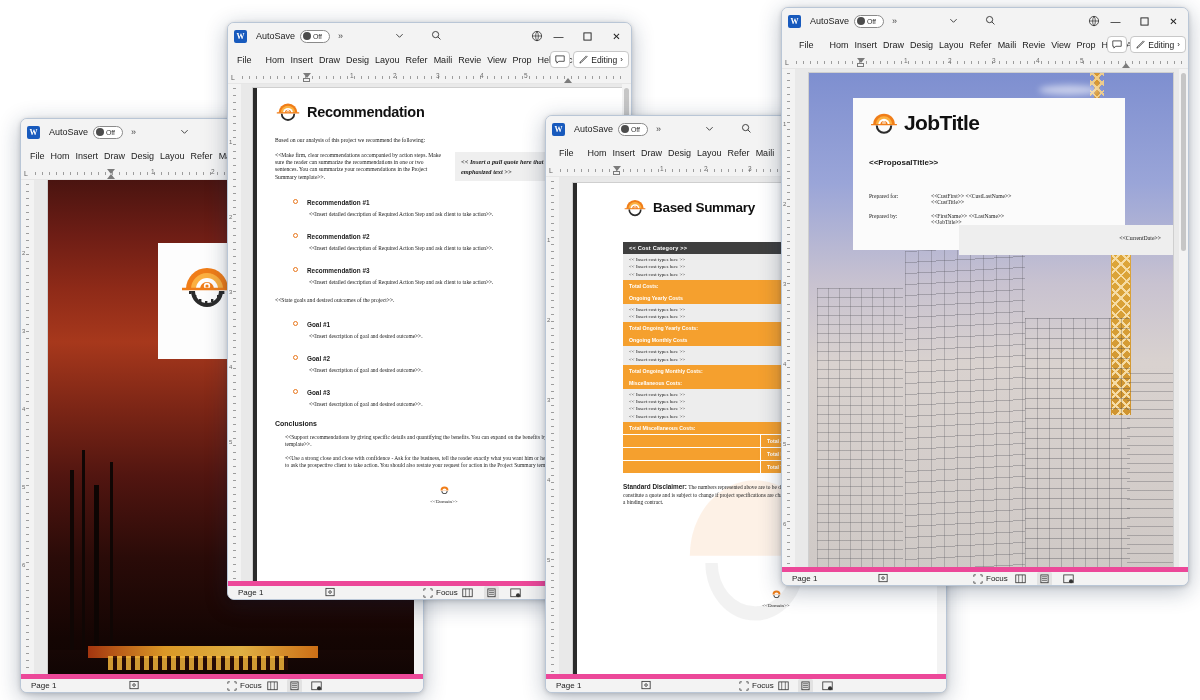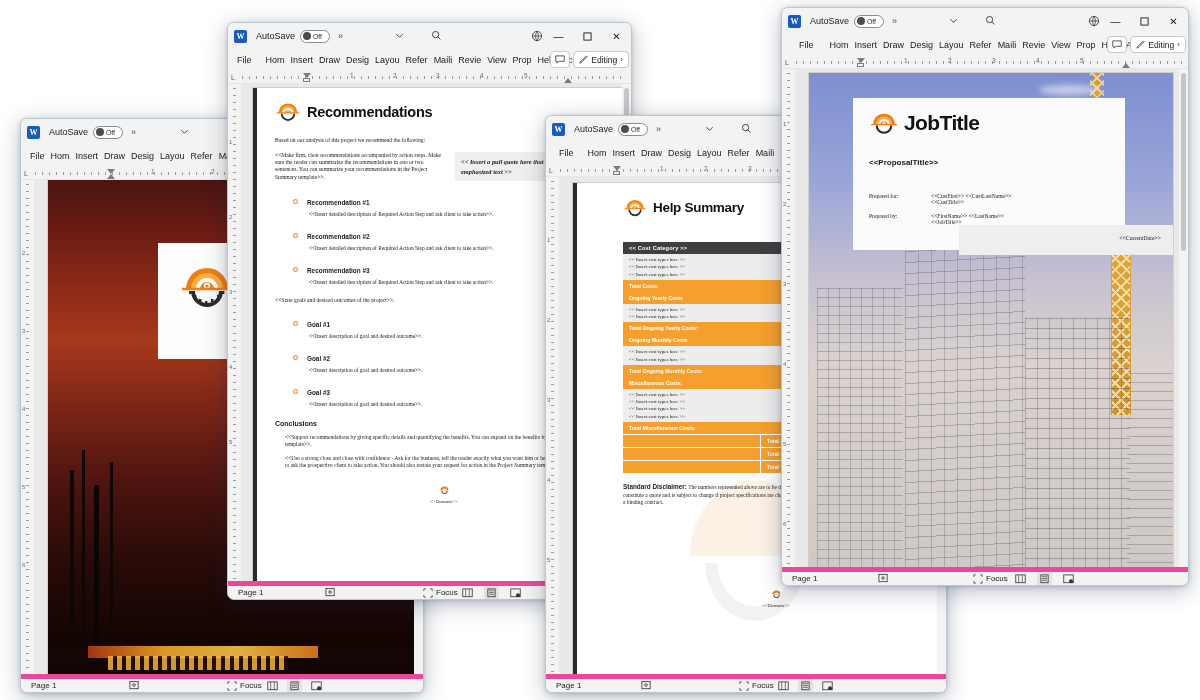--- a/index.html
+++ b/index.html
@@ -452,21 +452,21 @@
                   <path d="M8 28 a21 21 0 0 1 42 0 z" fill="#f07d18"></path>
                   <path d="M13 28 a16 16 0 0 1 32 0 z" fill="#fbb040"></path>
                   <path d="M18 28 a11 11 0 0 1 22 0 z" fill="#fff"></path>
                   <path d="M22 28 a7 7 0 0 1 14 0 z" fill="#f07d18"></path>
                   <circle cx="29" cy="25" r="3.2" fill="#fff"></circle>
                   <circle cx="29" cy="25" r="1.6" fill="#f07d18"></circle>
                   <path d="M4 28 h50" stroke="#f07d18" stroke-width="2.4"></path>
                   <path d="M29 46 a16 16 0 0 1 -16 -16 h4 a12 12 0 0 0 12 12 a12 12 0 0 0 12 -12 h4 a16 16 0 0 1 -16 16 z" fill="#2b2b2b"></path>
                 </svg>
               </span>
-              <span class="doc-h1" style="font-size:14.5px;">Recommendations</span>
+              <span class="doc-h1" style="font-size:14.5px;">Recommendation</span>
             </div>
 
             <div class="doc-p" style="font-size:5.6px; margin-top:14px;">Based on our analysis of this project we recommend the following:</div>
 
             <div style="display:flex; gap:8px; margin-top:8px;">
               <div class="doc-p" style="font-size:5.6px; width:172px;">&lt;&lt;Make firm, clear recommendations accompanied by action steps.  Make sure the reader can summarize the recommendations in one or two sentences.  You can summarize your recommendations in the Project Summary template&gt;&gt;.</div>
               <div class="pullquote" style="font-size:6.4px; padding:5px 6px; width:125px; line-height:1.5;">&lt;&lt; Insert a pull quote here that will be in emphasized text &gt;&gt;</div>
             </div>
 
             <div style="margin-top:10px; margin-left:18px;">
@@ -632,21 +632,21 @@
                   <path d="M8 28 a21 21 0 0 1 42 0 z" fill="#f07d18"></path>
                   <path d="M13 28 a16 16 0 0 1 32 0 z" fill="#fbb040"></path>
                   <path d="M18 28 a11 11 0 0 1 22 0 z" fill="#fff"></path>
                   <path d="M22 28 a7 7 0 0 1 14 0 z" fill="#f07d18"></path>
                   <circle cx="29" cy="25" r="3.2" fill="#fff"></circle>
                   <circle cx="29" cy="25" r="1.6" fill="#f07d18"></circle>
                   <path d="M4 28 h50" stroke="#f07d18" stroke-width="2.4"></path>
                   <path d="M29 46 a16 16 0 0 1 -16 -16 h4 a12 12 0 0 0 12 12 a12 12 0 0 0 12 -12 h4 a16 16 0 0 1 -16 16 z" fill="#2b2b2b"></path>
                 </svg>
               </span>
-              <span class="doc-h1" style="font-size:13.5px;">Help Summary</span>
+              <span class="doc-h1" style="font-size:13.5px;">Based Summary</span>
             </div>
 
             <table class="ctable" style="margin-top:24px; width:275px;">
               <tbody>
                   <tr class="row-hdr">
                 <td colspan="2" style="padding:3px 6px;"><span>&lt;&lt; Cost Category &gt;&gt;</span></td>
               </tr>
               <tr class="row-items">
                 <td colspan="2" style="padding:2px 6px;">
                   <span class="cellline">&lt;&lt; Insert cost types here &gt;&gt;</span>

